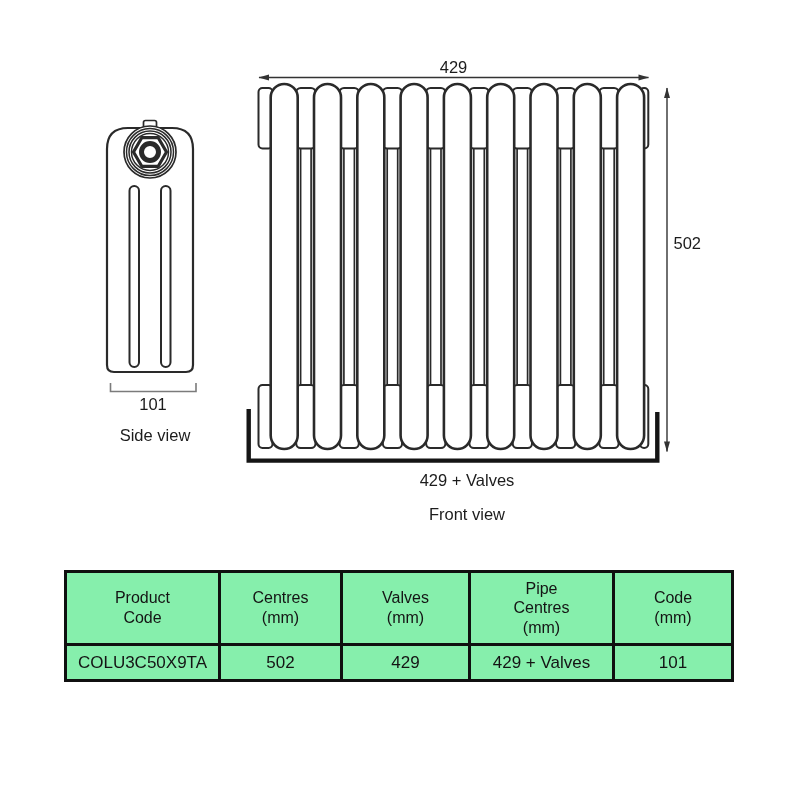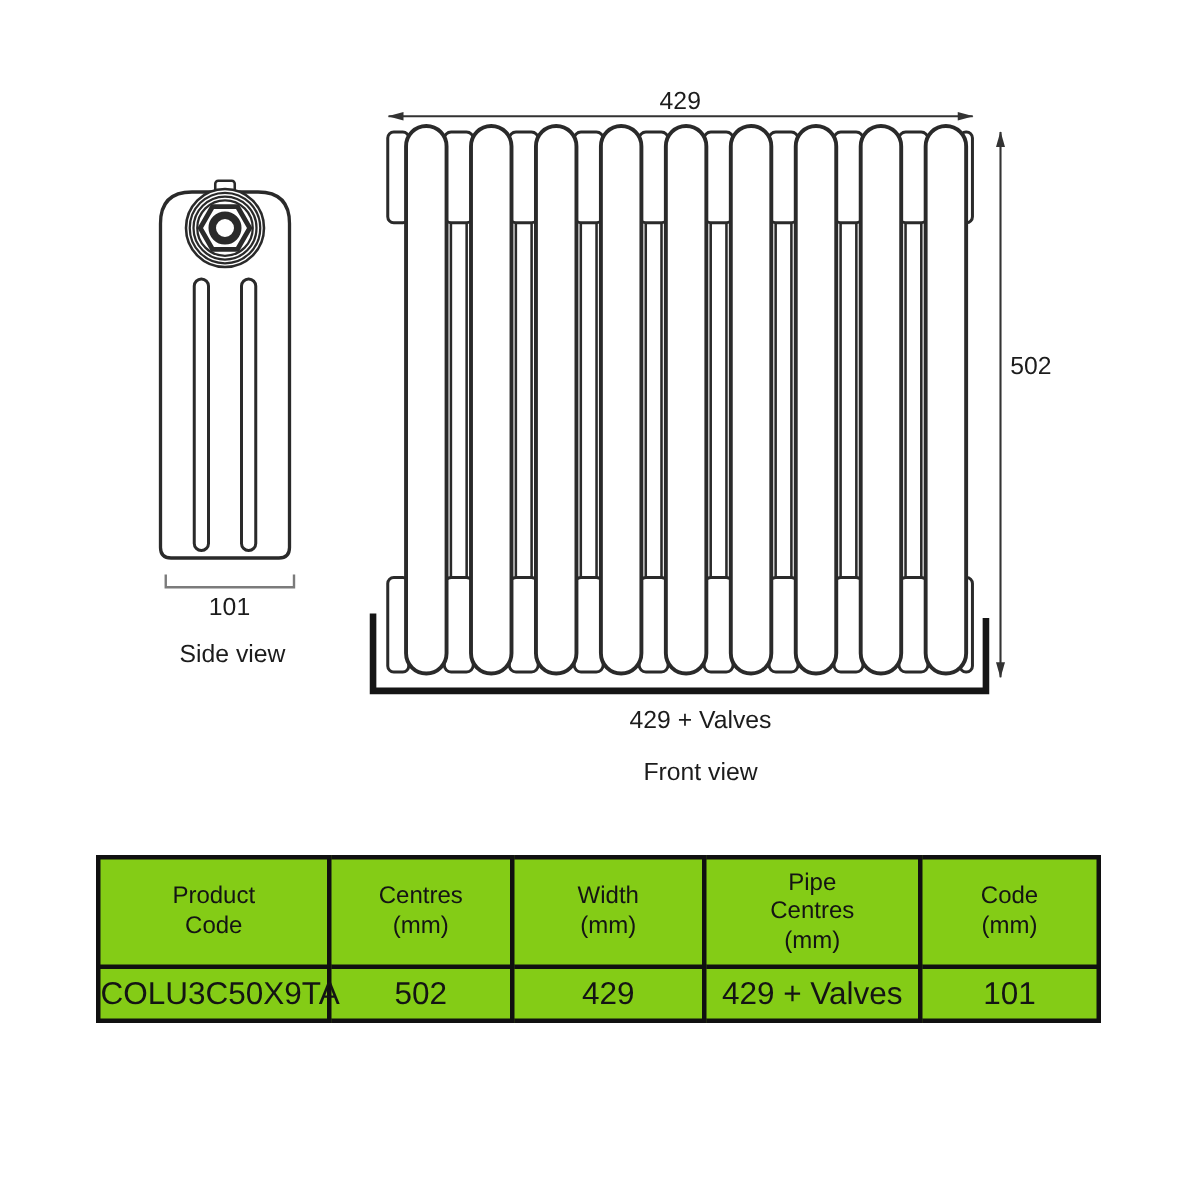--- a/index.html
+++ b/index.html
@@ -13,28 +13,28 @@
   svg .w20{stroke-width:2;}
   svg .w17{stroke-width:1.7;}
   svg .tube{stroke:var(--outline);stroke-width:2.6;fill:#ffffff;}
   svg .dimline{stroke:var(--dim);stroke-width:1.4;fill:none;}
   svg .dimarrow{fill:var(--dim);stroke:none;}
   svg .bracket-gray{stroke:var(--bracket-gray);stroke-width:1.6;fill:none;}
   svg .bracket-black{stroke:var(--bracket-black);stroke-width:4.4;fill:none;}
   svg text{fill:#1c1c1c;font-family:"Liberation Sans", sans-serif;font-size:16.5px;}
   .table-wrap{position:absolute;left:64px;top:570px;}
   table.spec{
-    border-collapse:collapse;table-layout:fixed;width:667px;background:#84cc16;
+    border-collapse:collapse;table-layout:fixed;width:667px;background:#86efac;
   }
   table.spec th, table.spec td{
     border:3px solid #101010;text-align:center;vertical-align:middle;
     font-weight:400;color:#141414;padding:0;
   }
   table.spec th{height:70px;font-size:16px;line-height:1.22;white-space:pre-line;}
-  table.spec td{height:33px;font-size:21px;}
+  table.spec td{height:33px;font-size:17px;}
 </style>
 </head>
 <body>
 
 <div class="page">
 
   <svg class="diagram" width="800" height="545" viewBox="0 0 800 545">
 
     <g>
 
@@ -129,21 +129,21 @@
           <col style="width: 128px;">
           <col style="width: 144px;">
           <col style="width: 119px;">
         </colgroup>
         <thead>
           <tr>
             <th>Product
 Code</th>
             <th>Centres
 (mm)</th>
-            <th>Width
+            <th>Valves
 (mm)</th>
             <th>Pipe
 Centres
 (mm)</th>
             <th>Code
 (mm)</th>
           </tr>
         </thead>
         <tbody>
           <tr>

